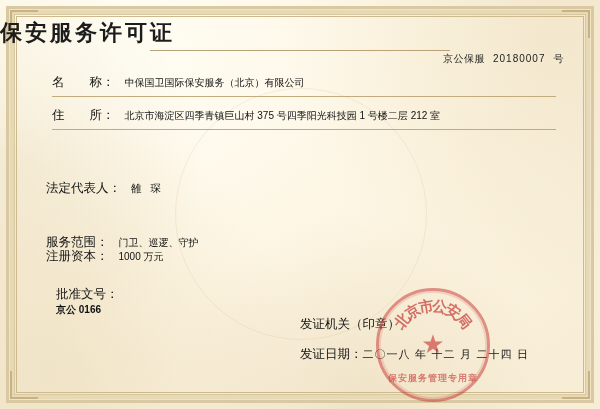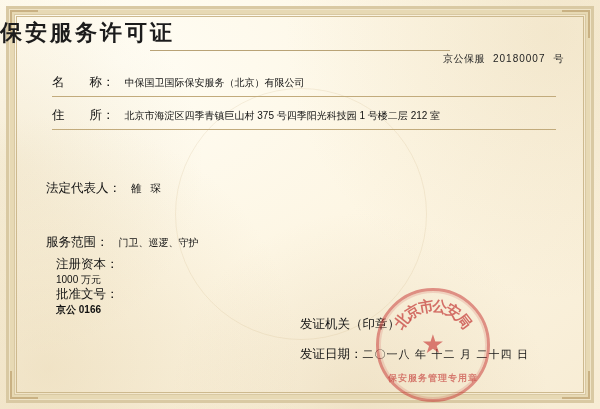--- a/index.html
+++ b/index.html
@@ -148,21 +148,21 @@
     position: absolute;
     left: 52px;
     right: 44px;
     border-bottom: 1px solid #c2ab7c;
   }
   .rule-1 { top: 96px; }
   .rule-2 { top: 129px; }
 
   .f-legal   { left: 46px; top: 180px; }
   .f-scope   { left: 46px; top: 217px; margin-top: 17px; }
-  .f-capital { left: 46px; top: 256px; flex-direction: column; }
+  .f-capital { left: 46px; top: 248px; }
   .f-approve { left: 46px; top: 286px; flex-direction: column; }
 
   .f-legal .val   { font-size: 10.5px; letter-spacing: 3px; }
   .f-capital .val { font-weight: normal; }
   .f-approve .val { font-weight: bold; }
 
   .issuer {
     position: absolute;
     left: 300px;
     top: 316px;

